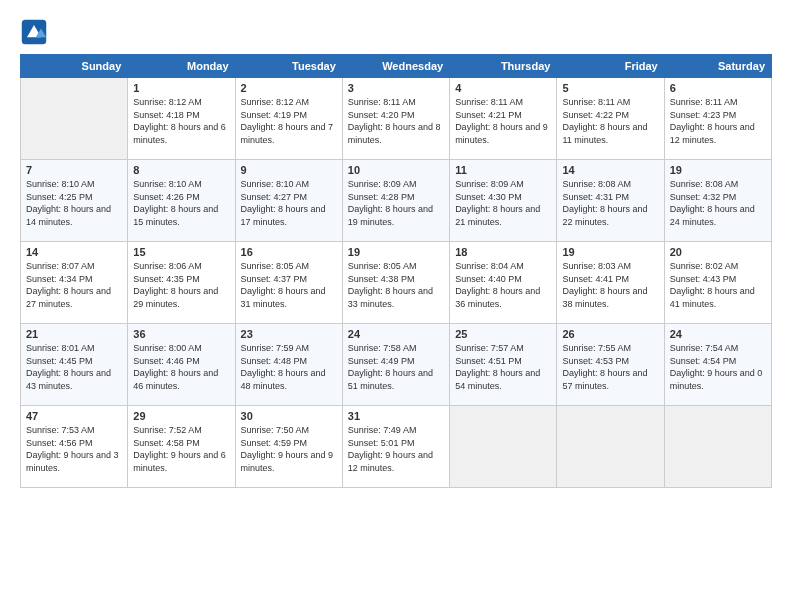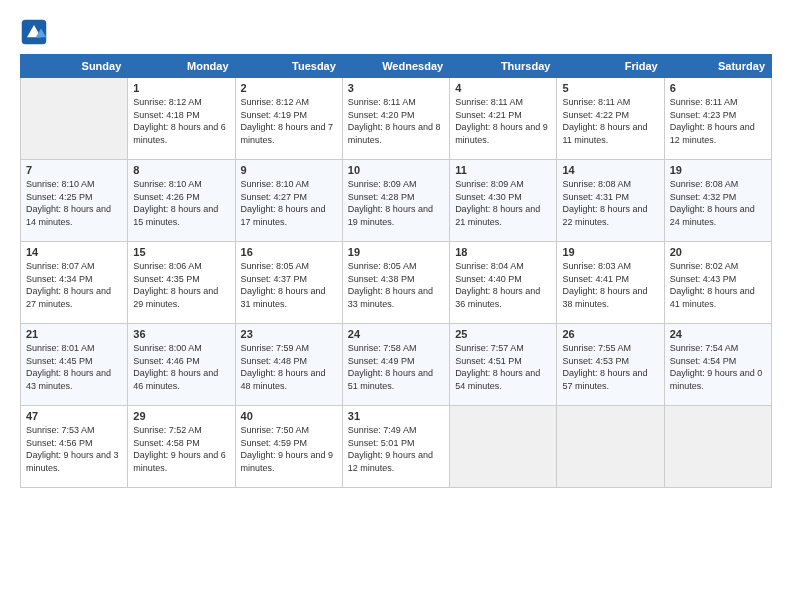--- a/index.html
+++ b/index.html
@@ -253,21 +253,21 @@
         <tr>
           <td>
             <span class="day-num">47</span>
             <div class="day-info">Sunrise: 7:53 AM<br>Sunset: 4:56 PM<br>Daylight: 9 hours and 3 minutes.</div>
           </td>
           <td>
             <span class="day-num">29</span>
             <div class="day-info">Sunrise: 7:52 AM<br>Sunset: 4:58 PM<br>Daylight: 9 hours and 6 minutes.</div>
           </td>
           <td>
-            <span class="day-num">40</span>
+            <span class="day-num">30</span>
             <div class="day-info">Sunrise: 7:50 AM<br>Sunset: 4:59 PM<br>Daylight: 9 hours and 9 minutes.</div>
           </td>
           <td>
             <span class="day-num">31</span>
             <div class="day-info">Sunrise: 7:49 AM<br>Sunset: 5:01 PM<br>Daylight: 9 hours and 12 minutes.</div>
           </td>
           <td class="empty-cell"></td>
           <td class="empty-cell"></td>
           <td class="empty-cell"></td>
         </tr>

